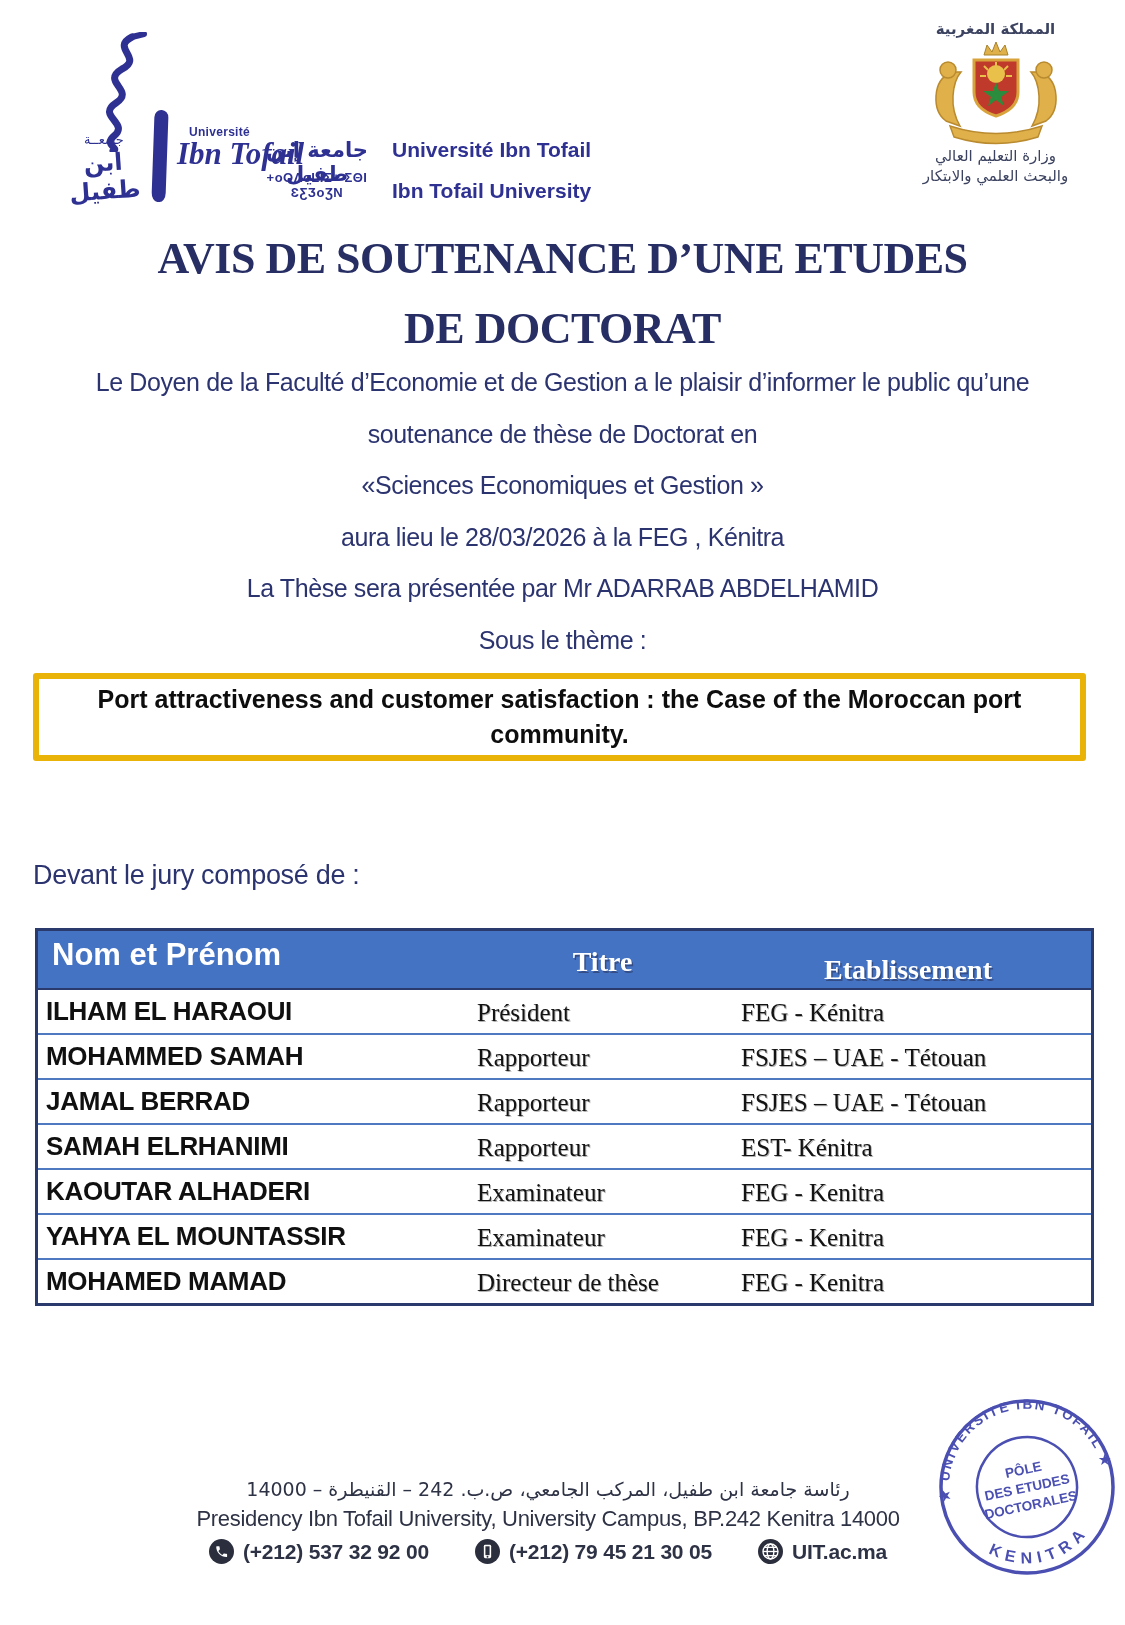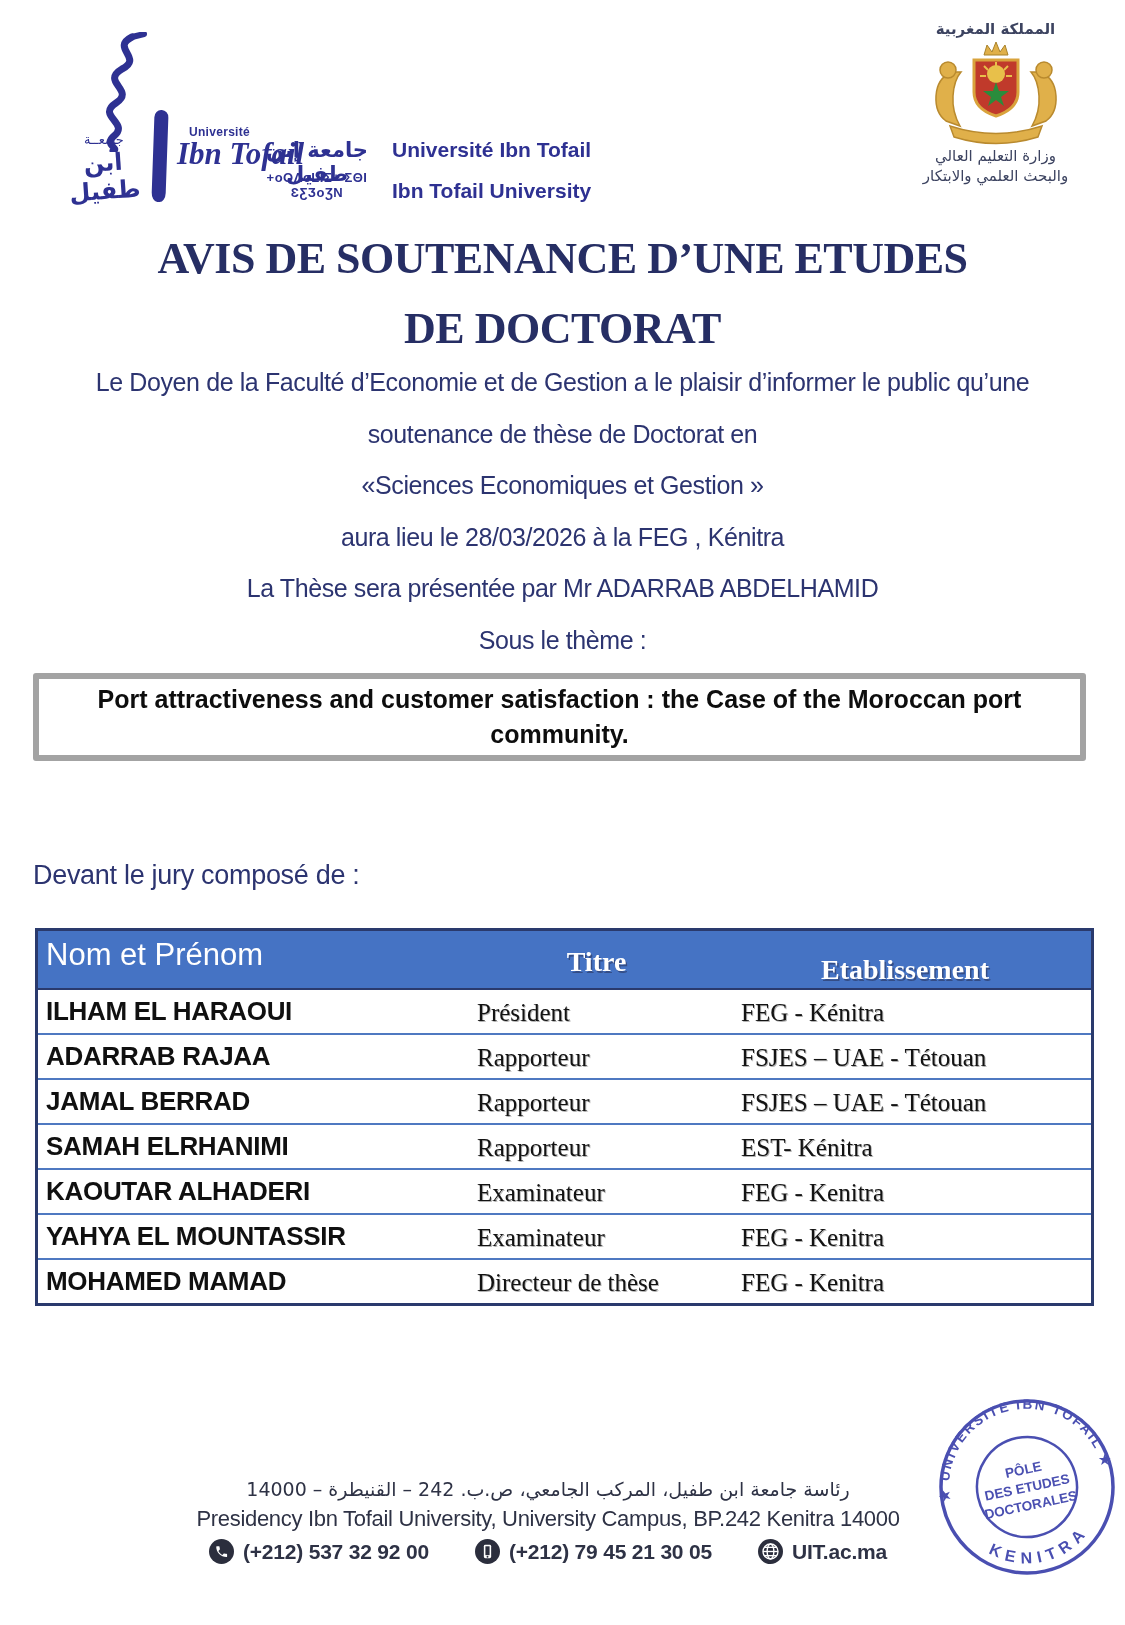--- a/index.html
+++ b/index.html
@@ -35,28 +35,28 @@
   .title{position:absolute;left:0;width:1125px;text-align:center;color:#262e64;
          font-family:"Liberation Serif",serif;font-weight:bold;font-size:44px;letter-spacing:-.5px;
          white-space:nowrap;}
   .t1{top:233px;} .t2{top:303px;}
   
   .intro{position:absolute;left:0;top:357px;width:1125px;text-align:center;color:#2c3470;
          font-size:25px;letter-spacing:-.4px;line-height:51.5px;}
   .intro div{white-space:nowrap;}
   
   .theme-box{position:absolute;left:33px;top:673px;width:1041px;height:76px;
-             border:6px solid #a3a3a3;border-radius:3px;background:#fff;
+             border:6px solid #eab308;border-radius:3px;background:#fff;
              display:flex;flex-direction:column;justify-content:center;text-align:center;}
   .theme-box div{font-size:25px;font-weight:bold;color:#0d0d0d;line-height:35px;white-space:nowrap;}
   
   .jury-heading{position:absolute;left:33px;top:860px;font-size:27px;color:#2c3470;letter-spacing:-.3px;}
   .jtable{position:absolute;left:35px;top:928px;width:1053px;border:3px solid #2a3a6d;background:#fff;}
   .thead{height:57px;background:#4573c4;display:flex;border-bottom:2px solid #2a3a6d;}
-  .th-name{width:428px;padding:6px 0 0 8px;color:#fff;font-weight:normal;font-size:31px;}
+  .th-name{width:428px;padding:6px 0 0 14px;color:#fff;font-weight:bold;font-size:31px;}
   .th-titre{width:245px;color:#fff;font-family:"Liberation Serif",serif;font-weight:bold;font-size:28px;
             align-self:flex-end;text-align:center;padding-bottom:10px;text-shadow:1.5px 1.5px 0 rgba(30,30,60,.45);}
   .th-etab{flex:1;color:#fff;font-family:"Liberation Serif",serif;font-weight:bold;font-size:28px;
            align-self:flex-end;text-align:center;padding-bottom:2px;text-shadow:1.5px 1.5px 0 rgba(30,30,60,.45);}
   .trow{height:43px;display:flex;align-items:center;}
   .trow + .trow{border-top:2px solid #4f79c1;}
   .td-name{width:428px;padding-left:8px;font-weight:bold;font-size:26px;color:#101010;letter-spacing:-.3px;white-space:nowrap;}
   .td-titre{width:245px;padding-left:3px;font-family:"Liberation Serif",serif;font-size:25px;color:#131313;
             text-shadow:1px 1px 0 rgba(0,0,0,.3);white-space:nowrap;padding-top:3px;}
   .td-etab{flex:1;padding-left:19px;font-family:"Liberation Serif",serif;font-size:25px;color:#131313;
@@ -142,21 +142,21 @@
       <div class="th-name">Nom et Prénom</div>
       <div class="th-titre">Titre</div>
       <div class="th-etab">Etablissement</div>
     </div>
     <div class="trow">
       <div class="td-name">ILHAM EL HARAOUI</div>
       <div class="td-titre">Président</div>
       <div class="td-etab">FEG - Kénitra</div>
     </div>
     <div class="trow">
-      <div class="td-name">ADARRAB RAJAA</div>
+      <div class="td-name">MOHAMMED SAMAH</div>
       <div class="td-titre">Rapporteur</div>
       <div class="td-etab">FSJES – UAE - Tétouan</div>
     </div>
     <div class="trow">
       <div class="td-name">JAMAL BERRAD</div>
       <div class="td-titre">Rapporteur</div>
       <div class="td-etab">FSJES – UAE - Tétouan</div>
     </div>
     <div class="trow">
       <div class="td-name">SAMAH ELRHANIMI</div>

